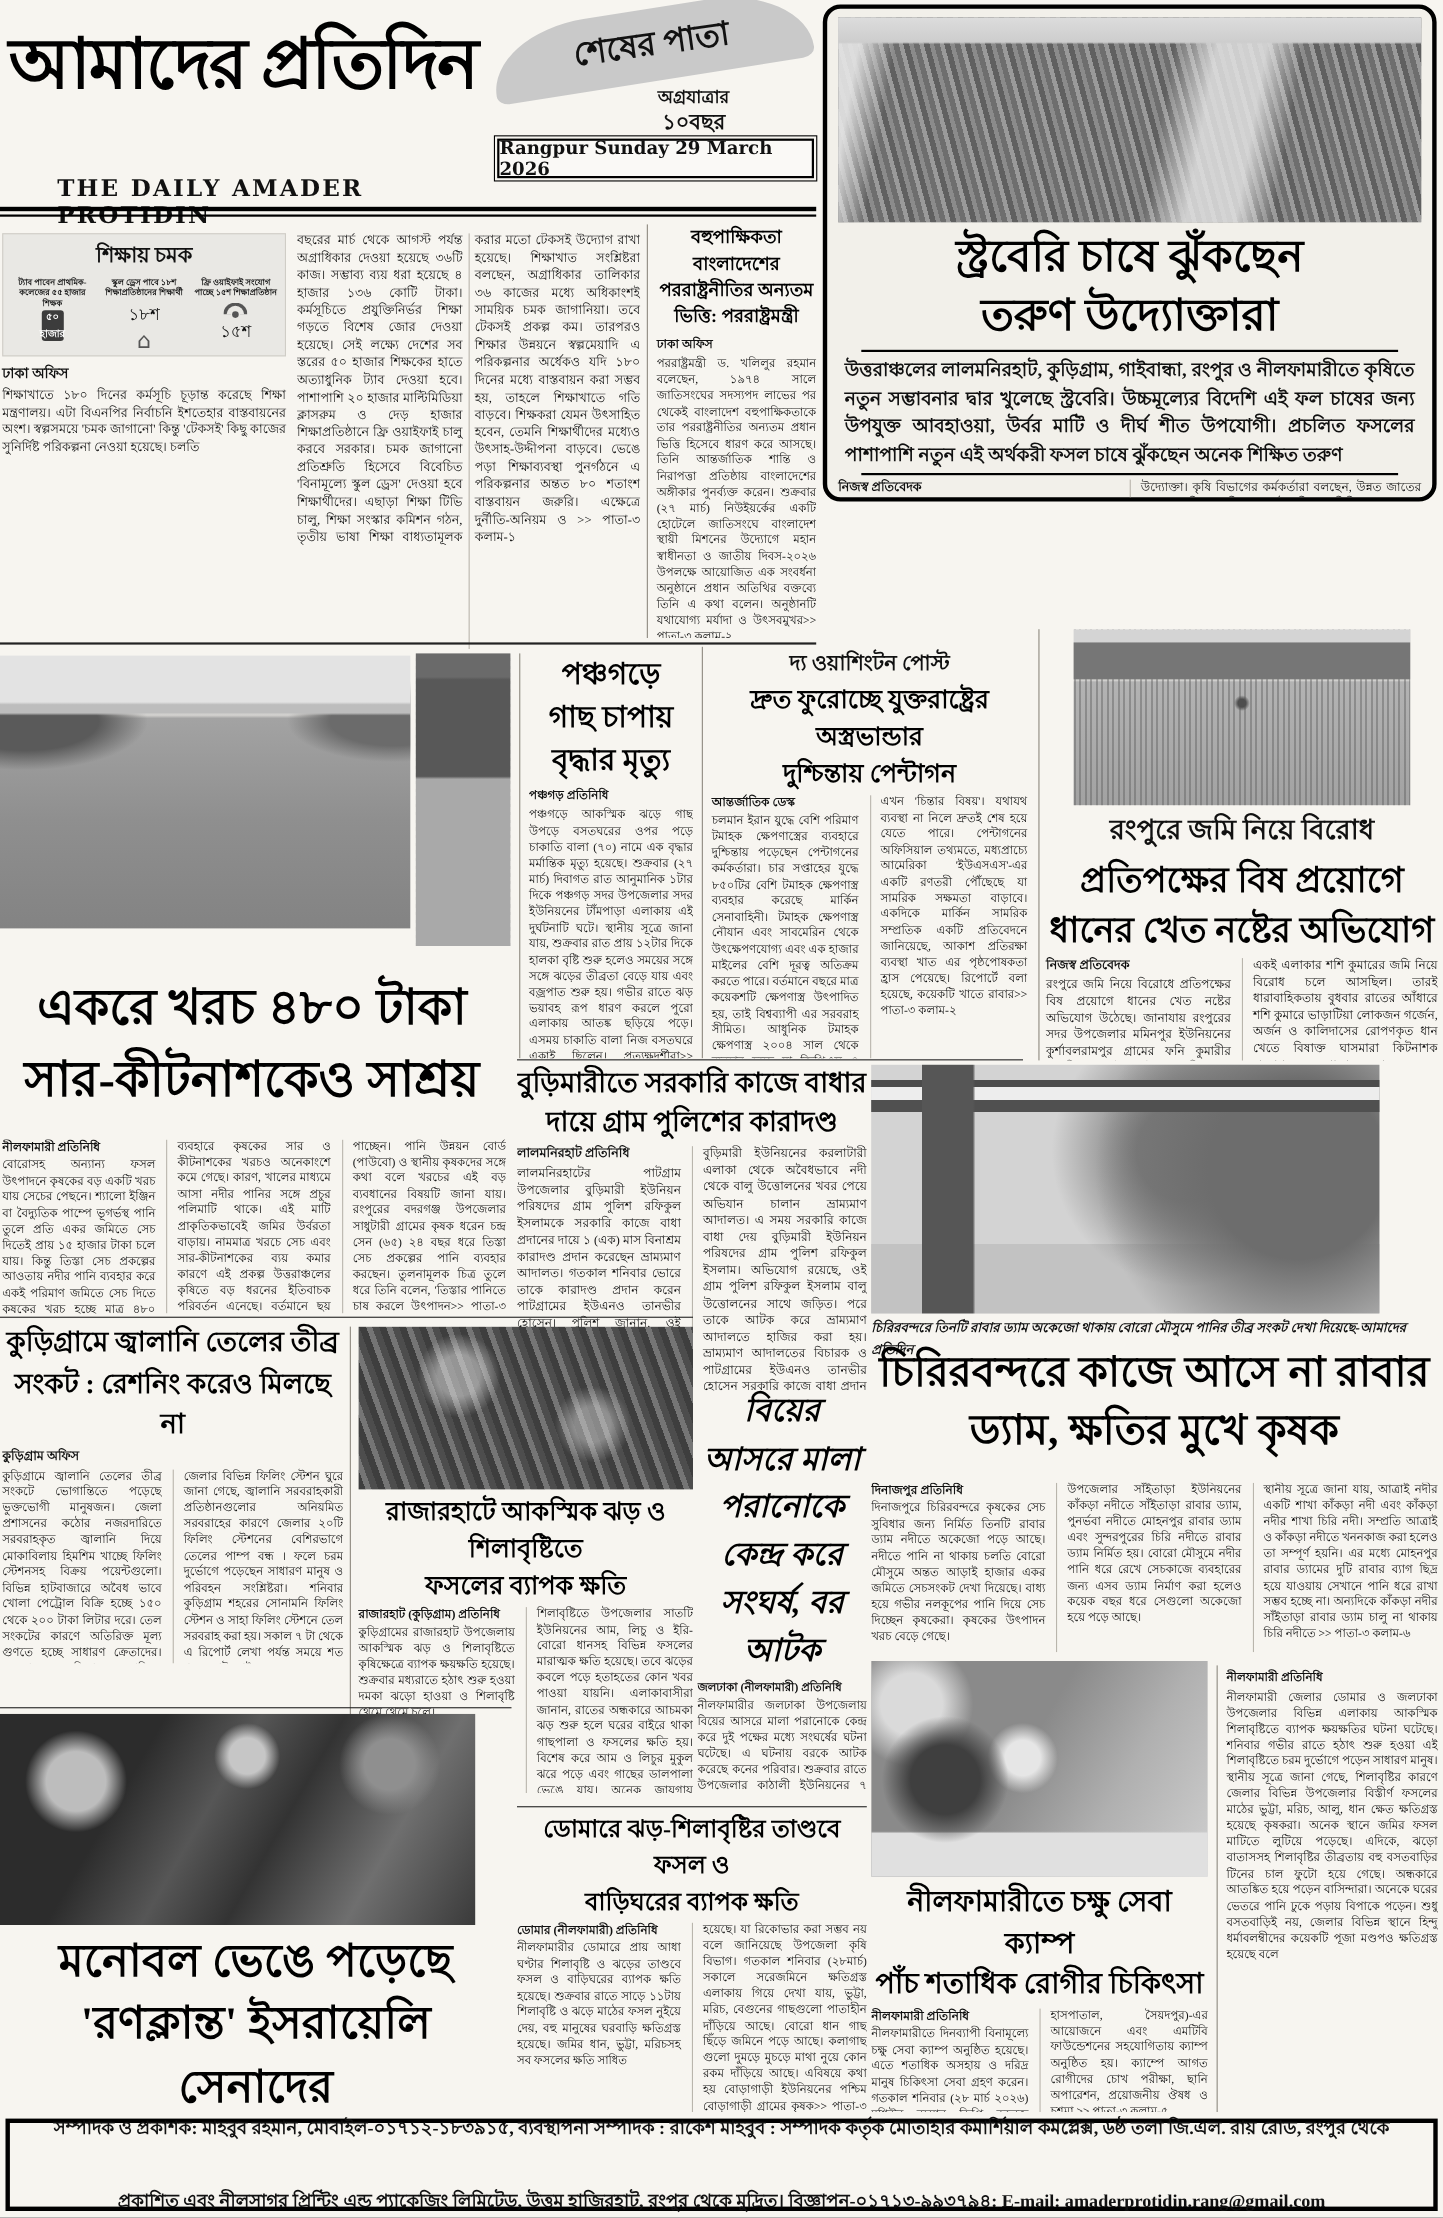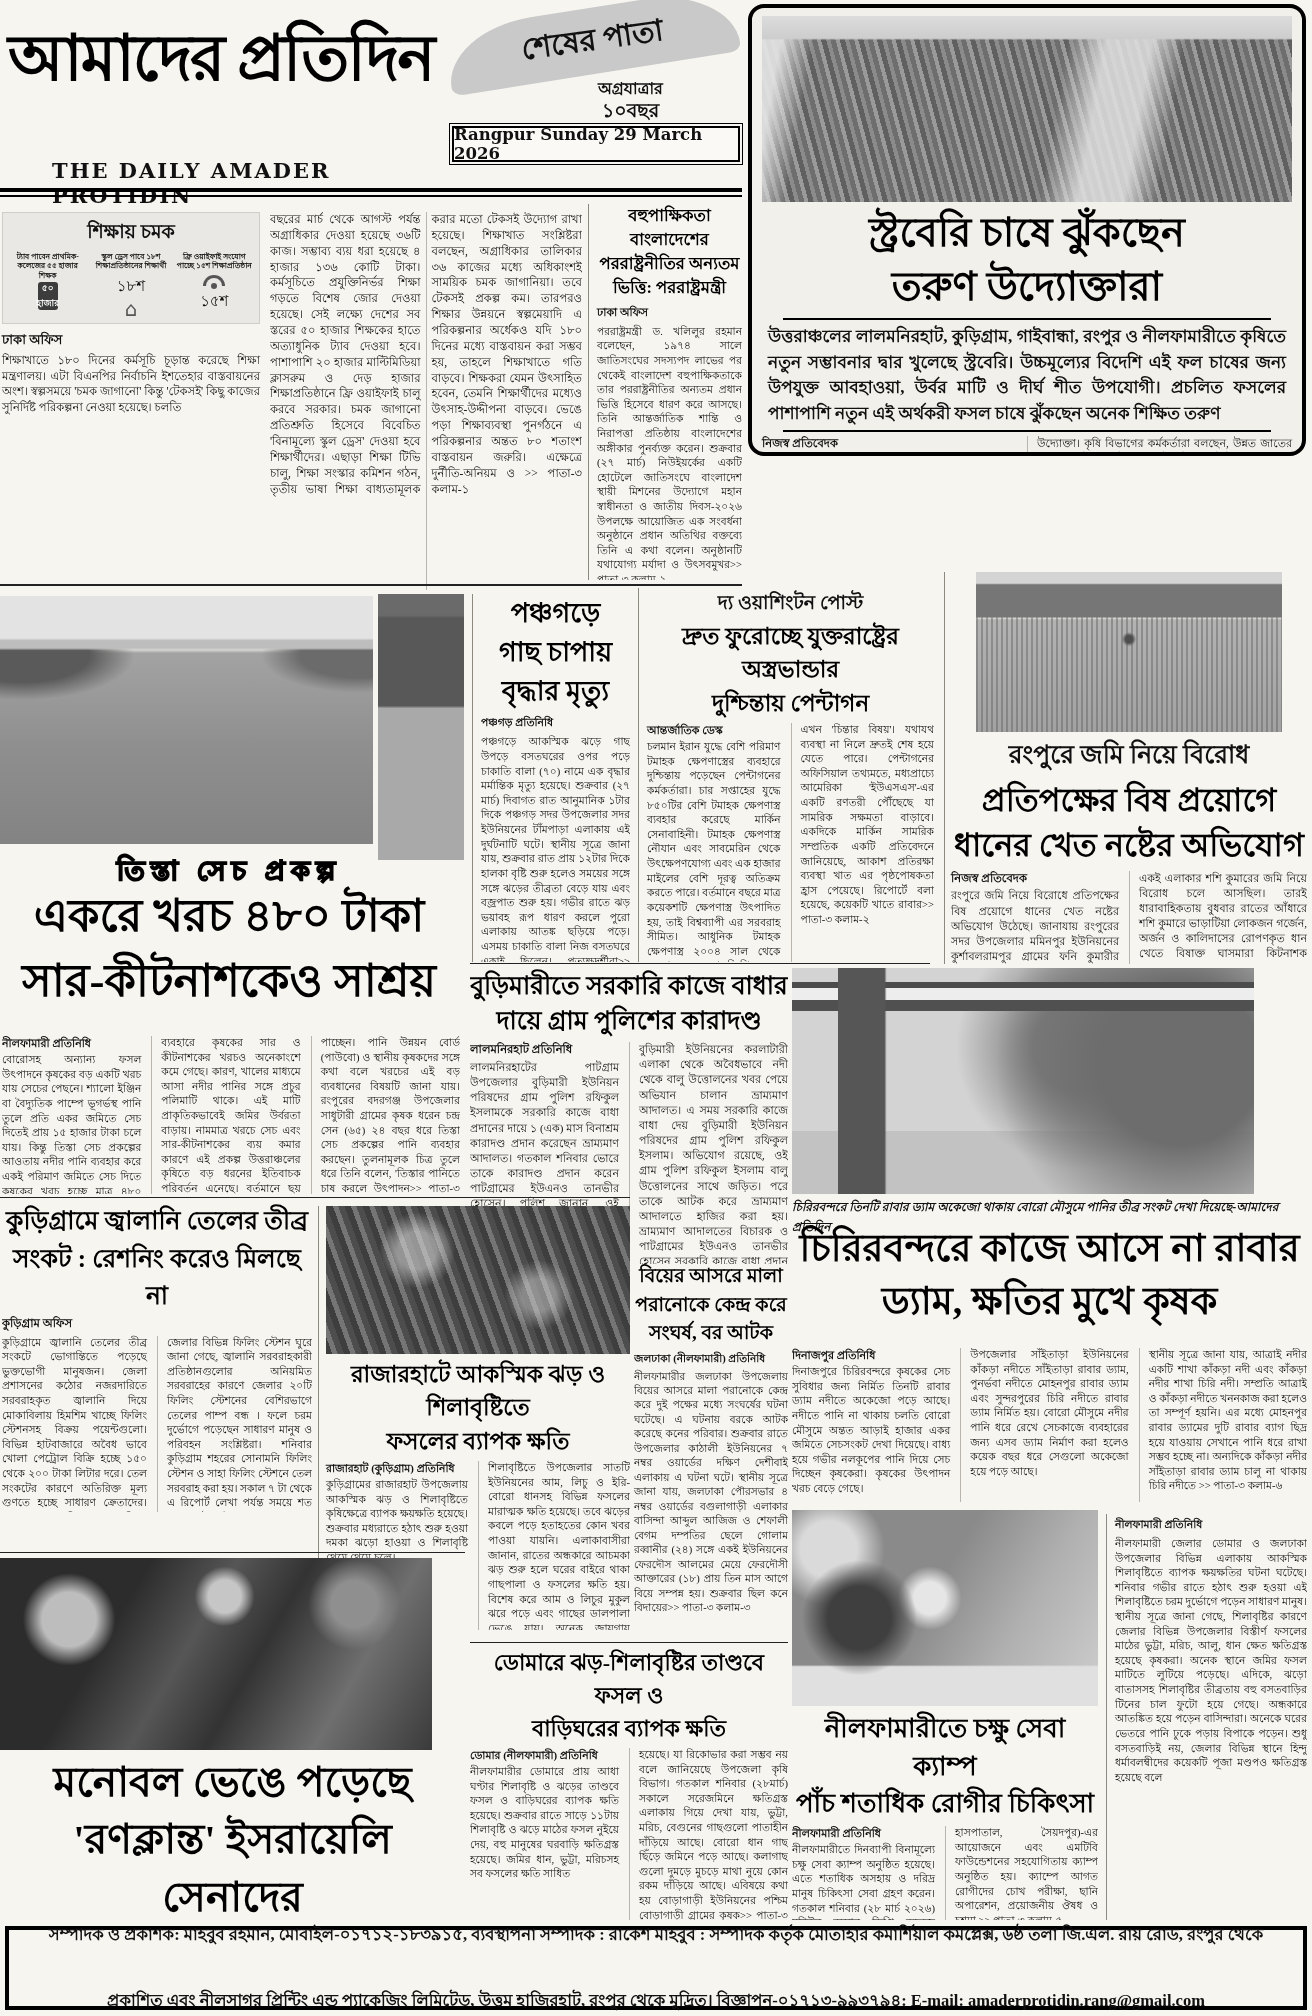--- a/index.html
+++ b/index.html
@@ -67,21 +67,21 @@
   .mid-h { font-size:25px; line-height:1.4; }
   #panch-h { font-size:27px; line-height:1.45; }
   #wapo-kick { font-size:19px; font-weight:bold; text-align:center; }
   #wapo-h { font-size:23px; line-height:1.45; }
   #land-kick { font-size:25px; font-weight:bold; text-align:center; }
   #land-h { font-size:32px; line-height:1.4; }
   #chir-h { font-size:38px; line-height:1.4; }
   #chir-cap { font-size:12px; font-weight:bold; font-style:italic; }
   #fuel-h { font-size:25px; line-height:1.5; }
   #raj-h { font-size:23px; line-height:1.45;font-family:Liberation Serif, serif; }
-  #wed-h { font-size:19px; line-height:1.5; }
+  #wed-h { font-size:29px; line-height:1.5;font-style:italic; }
   #isr-h { font-size:41px; line-height:1.4; }
   #domar-h { font-size:22px; line-height:1.5; }
   #eye-h { font-size:26px; line-height:1.45; }
   #hail-h { font-size:21px; line-height:1.5; }
 
   
   #ph-strawberry { background:
       linear-gradient(180deg,#dcdcdc 0%,#cdcdcd 12%,rgba(0,0,0,0) 13%),
       linear-gradient(100deg,rgba(230,230,230,.9) 0 4%,rgba(0,0,0,0) 10% 55%, rgba(225,225,225,.85) 62% 70%, rgba(0,0,0,0) 76%),
       repeating-linear-gradient(75deg,#6e6e6e 0 5px,#9a9a9a 5px 9px,#606060 9px 14px,#8b8b8b 14px 18px),#858585; }
@@ -189,21 +189,20 @@
         <div class="byline">নিজস্ব প্রতিবেদক</div>
         <span>ধান, আলু, ভুট্টা ও সবজি উৎপাদনের জন্য বিখ্যাত উত্তরের জেলাগুলোতে কৃষিতে নতুন সম্ভাবনার দ্বার খুলে দিয়েছে বিদেশি ফল স্ট্রবেরি। উচ্চমূল্যের এই ফল চাষের জন্য উপযুক্ত আবহাওয়া, উর্বর মাটি ও দীর্ঘ শীত উপযোগী। প্রচলিত ফসলের পাশাপাশি নতুন এই অর্থকরী ফসল চাষে ঝুঁকছেন অনেক শিক্ষিত তরুণ</span>
       </div>
       <div class="col">উদ্যোক্তা। কৃষি বিভাগের কর্মকর্তারা বলছেন, উন্নত জাতের চারা, আধুনিক প্রযুক্তি ও কার্যকর বিপণন নিশ্চিত করা গেলে রংপুর অঞ্চল দেশের স্ট্রবেরি উৎপাদনের হাব হয়ে উঠতে পারে। স্ট্রবেরি মূলত শীতপ্রধান ও ঠান্ডা আবহাওয়ার ফল। রংপুর অঞ্চলে নভেম্বর থেকে ফেব্রুয়ারি পর্যন্ত তাপমাত্রা সাধারণত ১০ থেকে ২০ ডিগ্রি &gt;&gt; পাতা-৩ কলাম-৭</div>
     </div>
   </div>
 
   <div class="abs hrule" style="left:0;top:584px;width:742px;height:2px;"></div>
 
   <div class="abs photo" id="ph-canal" style="left:0px;top:596px;width:373px;height:248px;"></div>
-  <div class="abs" id="tista-kicker" style="left:0px;top:850px;width:458px;">তিস্তা সেচ প্রকল্প</div>
   <div class="abs hl" id="tista-h" style="left:0px;top:884px;width:458px;">
     <div>একরে খরচ ৪৮০ টাকা</div>
     <div>সার-কীটনাশকেও সাশ্রয়</div>
   </div>
   <div class="abs cols" style="left:2px;top:1036px;width:458px;height:158px;overflow:hidden;">
     <div class="col" style="font-size:10.6px;">
       <div class="byline" style="font-size:11px;">নীলফামারী প্রতিনিধি</div>
       <span>বোরোসহ অন্যান্য ফসল উৎপাদনে কৃষকের বড় একটি খরচ যায় সেচের পেছনে। শ্যালো ইঞ্জিন বা বৈদ্যুতিক পাম্পে ভূগর্ভস্থ পানি তুলে প্রতি একর জমিতে সেচ দিতেই প্রায় ১৫ হাজার টাকা চলে যায়। কিন্তু তিস্তা সেচ প্রকল্পের আওতায় নদীর পানি ব্যবহার করে একই পরিমাণ জমিতে সেচ দিতে কৃষকের খরচ হচ্ছে মাত্র ৪৮০ টাকা। শুধু সেচের পানিই নয়, নদীর পানি</span>
     </div>
     <div class="col" style="font-size:10.6px;">ব্যবহারে কৃষকের সার ও কীটনাশকের খরচও অনেকাংশে কমে গেছে। কারণ, খালের মাধ্যমে আসা নদীর পানির সঙ্গে প্রচুর পলিমাটি থাকে। এই মাটি প্রাকৃতিকভাবেই জমির উর্বরতা বাড়ায়। নামমাত্র খরচে সেচ এবং সার-কীটনাশকের ব্যয় কমার কারণে এই প্রকল্প উত্তরাঞ্চলের কৃষিতে বড় ধরনের ইতিবাচক পরিবর্তন এনেছে। বর্তমানে ছয় জেলার প্রায় সোয়া লাখ কৃষক এই সুবিধা</div>

